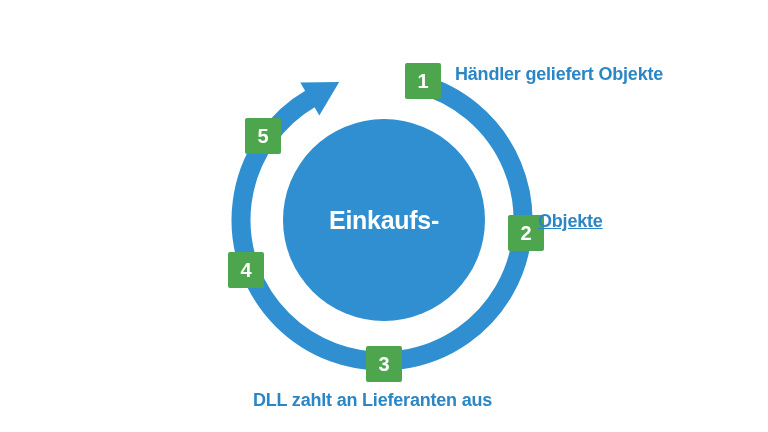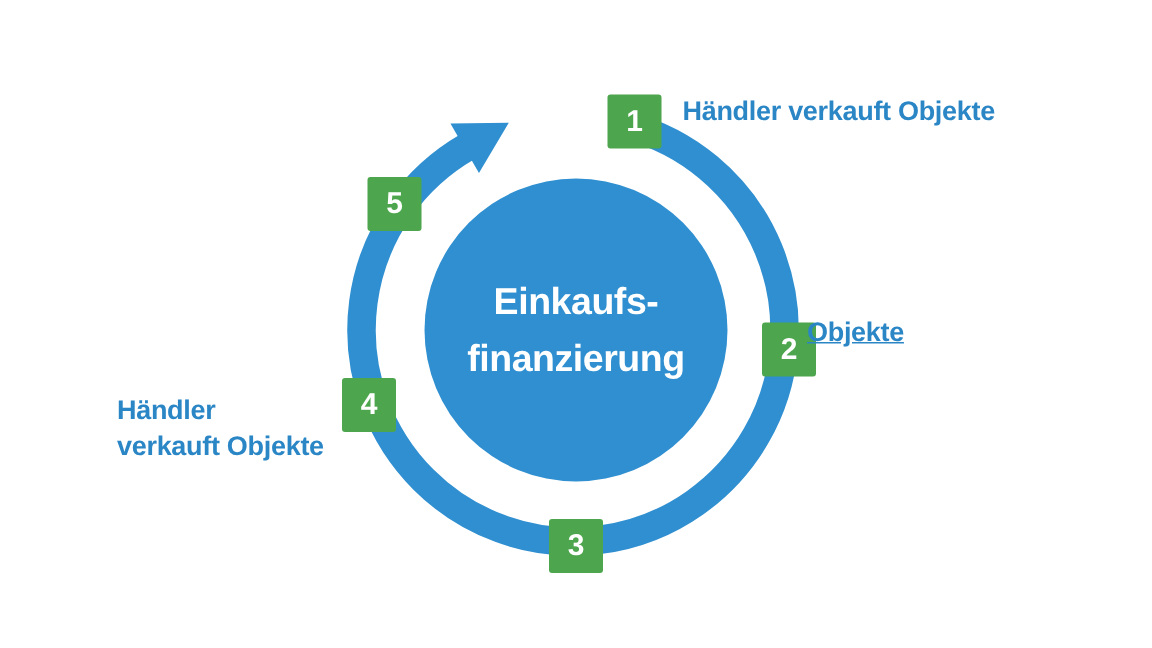--- a/index.html
+++ b/index.html
@@ -50,47 +50,45 @@
 
   <svg width="768" height="432" viewBox="0 0 768 432">
 
     <path class="ring" d="M 418.5 83.8 A 141 141 0 1 1 311.5 97.9"></path>
     <polygon class="arrowhead" points="339.2,81.9 319.3,115.4 300.3,82.4"></polygon>
     <circle class="hub" cx="384" cy="220" r="101"></circle>
   </svg>
 
   <div class="center-label">
     <div>Einkaufs-</div>
-    <div>finanzierung</div>
   </div>
 
   <div class="badge badge-1">
     <span>1</span>
   </div>
   <div class="badge badge-2">
     <span>2</span>
   </div>
   <div class="badge badge-3">
     <span>3</span>
   </div>
   <div class="badge badge-4">
     <span>4</span>
   </div>
   <div class="badge badge-5">
     <span>5</span>
   </div>
 
   <div class="step-label label-1">
-    <div>Händler verkauft Objekte</div>
+    <div>Händler geliefert Objekte</div>
   </div>
 
   <div class="step-label label-2">
     <div>Objekte</div>
   </div>
 
+  <div class="step-label label-3">
+    <div>DLL zahlt an Lieferanten aus</div>
+  </div>
 
-  <div class="step-label label-4">
-    <div>Händler</div>
-    <div>verkauft Objekte</div>
-  </div>
 
 
 </div>
 
 </body></html>

